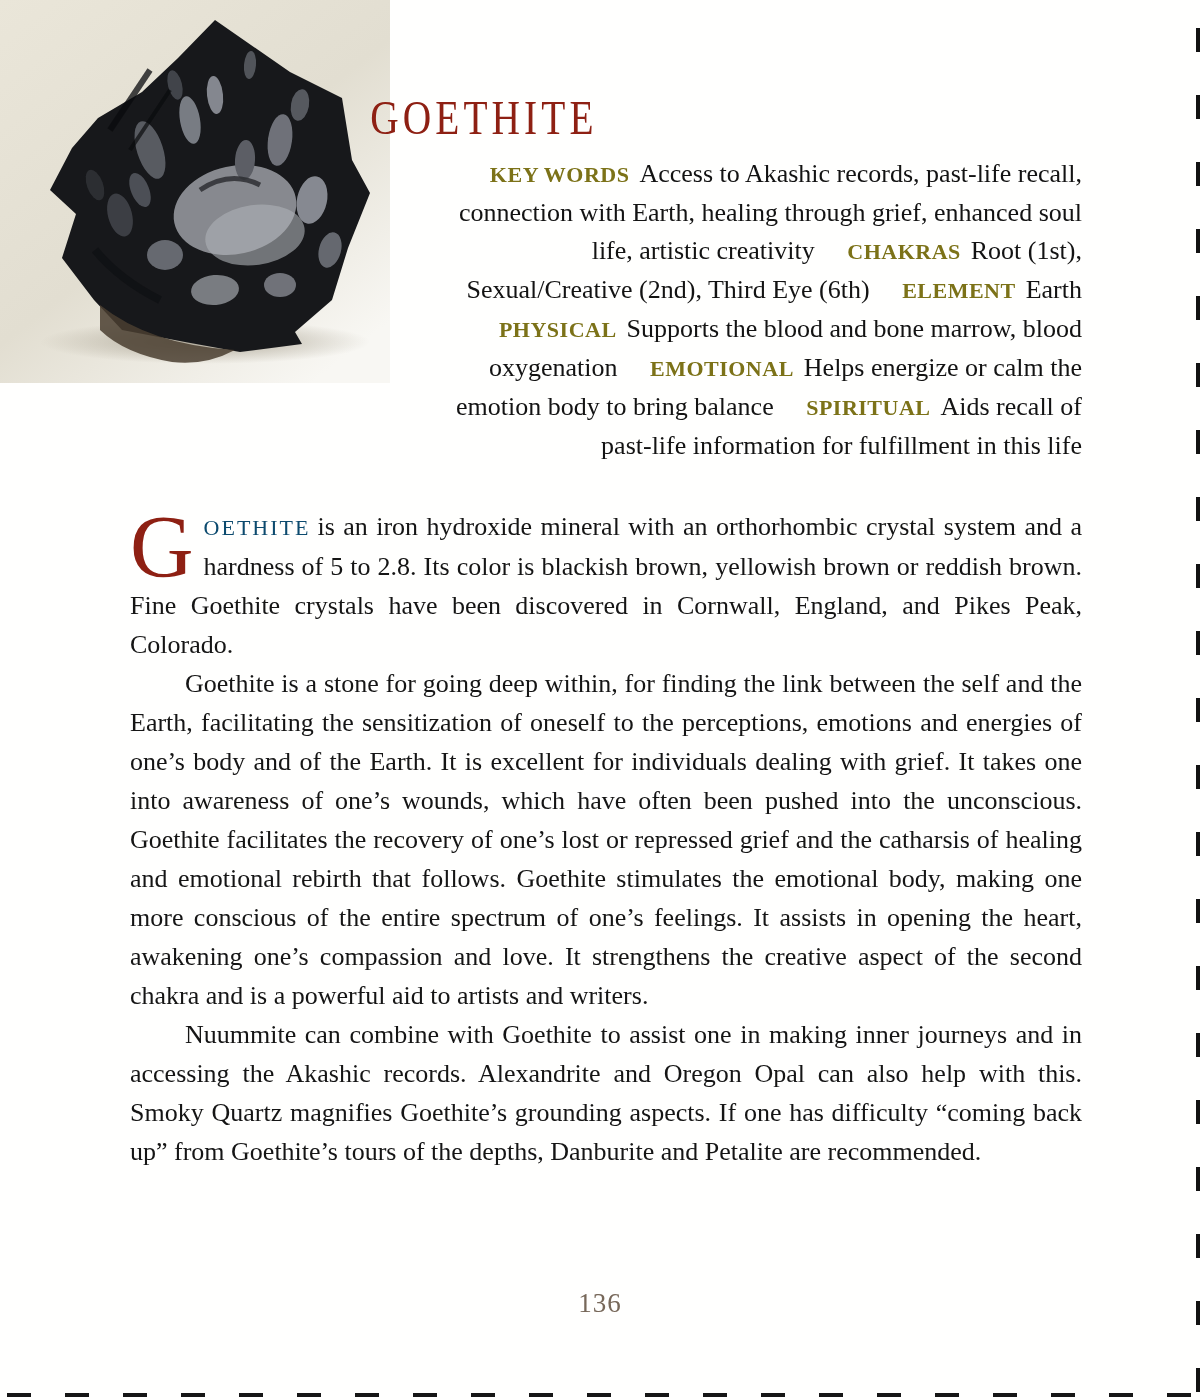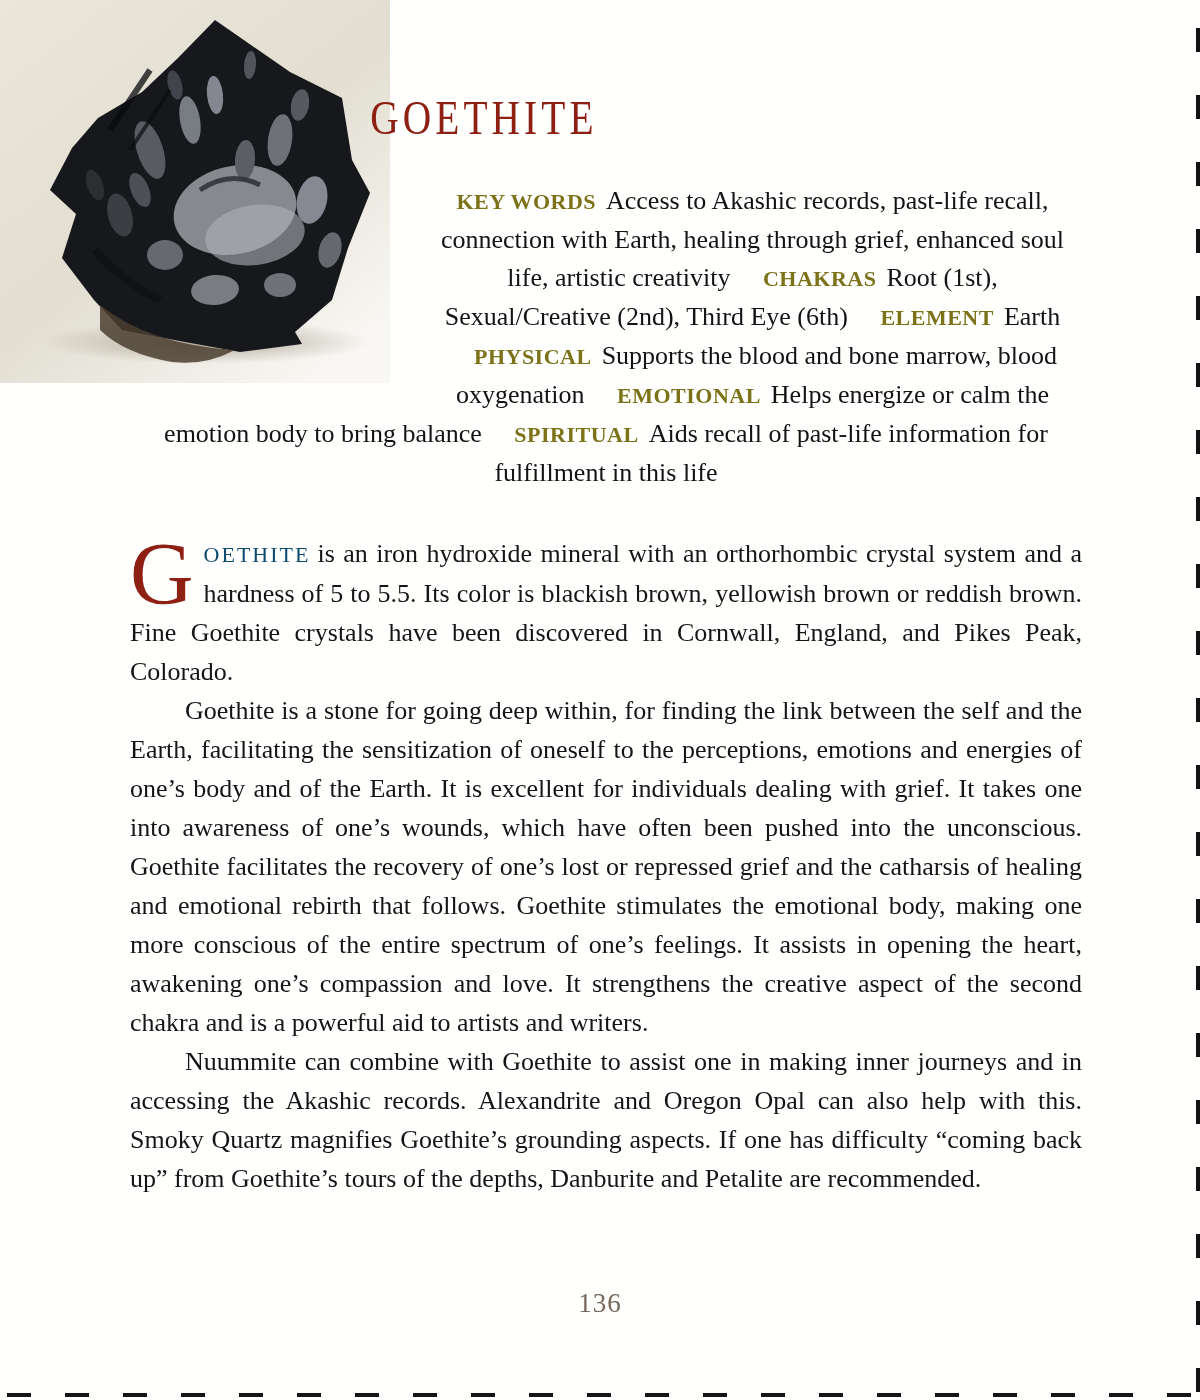--- a/index.html
+++ b/index.html
@@ -39,23 +39,23 @@
   .title {
     margin-top:95px;
     font-size:48px; line-height:46px; font-weight:normal;
     color:#8e2013;
     letter-spacing:5px;
     transform:scaleX(0.82); transform-origin:left center;
     white-space:nowrap;
   }
 
   .props {
-    margin-top:41px;
+    margin-top:14px;
     font-size:26px; line-height:38px;
-    text-align:center; color:#131313;
+    text-align:right; color:#131313;
   }
   .prop-label {
     font-weight:bold; color:#7c7218;
     font-size:22px; letter-spacing:0.5px;
     margin:0 10px 0 26px;
   }
   .prop-label.first { margin-left:0; }
 
   .body-text { margin-top:42px; }
   .para {
@@ -145,21 +145,21 @@
       <span class="prop-label first">KEY WORDS</span><span>Access to Akashic records, past-life recall, connection with Earth, healing through grief, enhanced soul life, artistic creativity</span>
       <span class="prop-label">CHAKRAS</span><span>Root (1st), Sexual/Creative (2nd), Third Eye (6th)</span>
       <span class="prop-label">ELEMENT</span><span>Earth</span>
       <span class="prop-label">PHYSICAL</span><span>Supports the blood and bone marrow, blood oxygenation</span>
       <span class="prop-label">EMOTIONAL</span><span>Helps energize or calm the emotion body to bring balance</span>
       <span class="prop-label">SPIRITUAL</span><span>Aids recall of past-life information for fulfillment in this life</span>
     </p>
 
     <div class="body-text">
       <p class="para">
-        <span class="dropcap">G</span><span class="leadword">OETHITE</span><span>is an iron hydroxide mineral with an orthorhombic crystal system and a hardness of 5 to 5.5. Its color is blackish brown, yellowish brown or reddish brown. Fine Goethite crystals have been discovered in Cornwall, England, and Pikes Peak, Colorado.</span>
+        <span class="dropcap">G</span><span class="leadword">OETHITE</span><span>is an iron hydroxide mineral with an orthorhombic crystal system and a hardness of 5 to 2.8. Its color is blackish brown, yellowish brown or reddish brown. Fine Goethite crystals have been discovered in Cornwall, England, and Pikes Peak, Colorado.</span>
       </p>
       <p class="para indent">Goethite is a stone for going deep within, for finding the link between the self and the Earth, facilitating the sensitization of oneself to the perceptions, emotions and energies of one’s body and of the Earth. It is excellent for individuals dealing with grief. It takes one into awareness of one’s wounds, which have often been pushed into the unconscious. Goethite facilitates the recovery of one’s lost or repressed grief and the catharsis of healing and emotional rebirth that follows. Goethite stimulates the emotional body, making one more conscious of the entire spectrum of one’s feelings. It assists in opening the heart, awakening one’s compassion and love. It strengthens the creative aspect of the second chakra and is a powerful aid to artists and writers.</p>
       <p class="para indent">Nuummite can combine with Goethite to assist one in making inner journeys and in accessing the Akashic records. Alexandrite and Oregon Opal can also help with this. Smoky Quartz magnifies Goethite’s grounding aspects. If one has difficulty “coming back up” from Goethite’s tours of the depths, Danburite and Petalite are recommended.</p>
     </div>
   </div>
 
   <div class="pagenum">136</div>
 
 </div>
 

